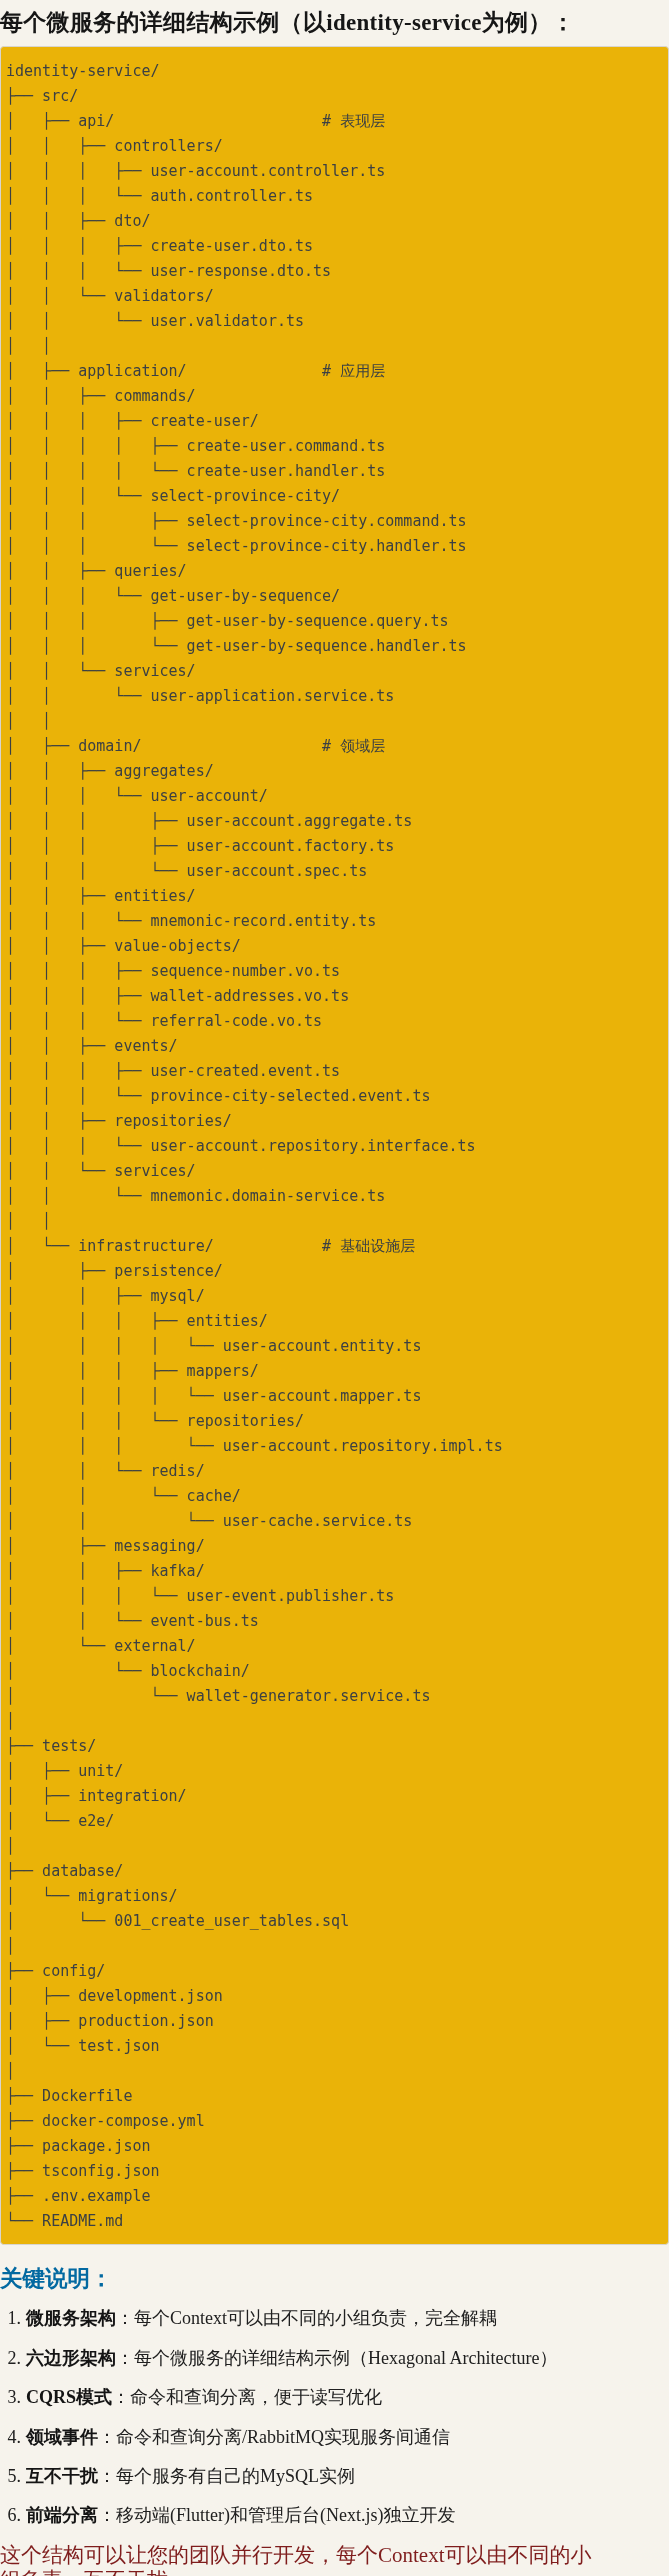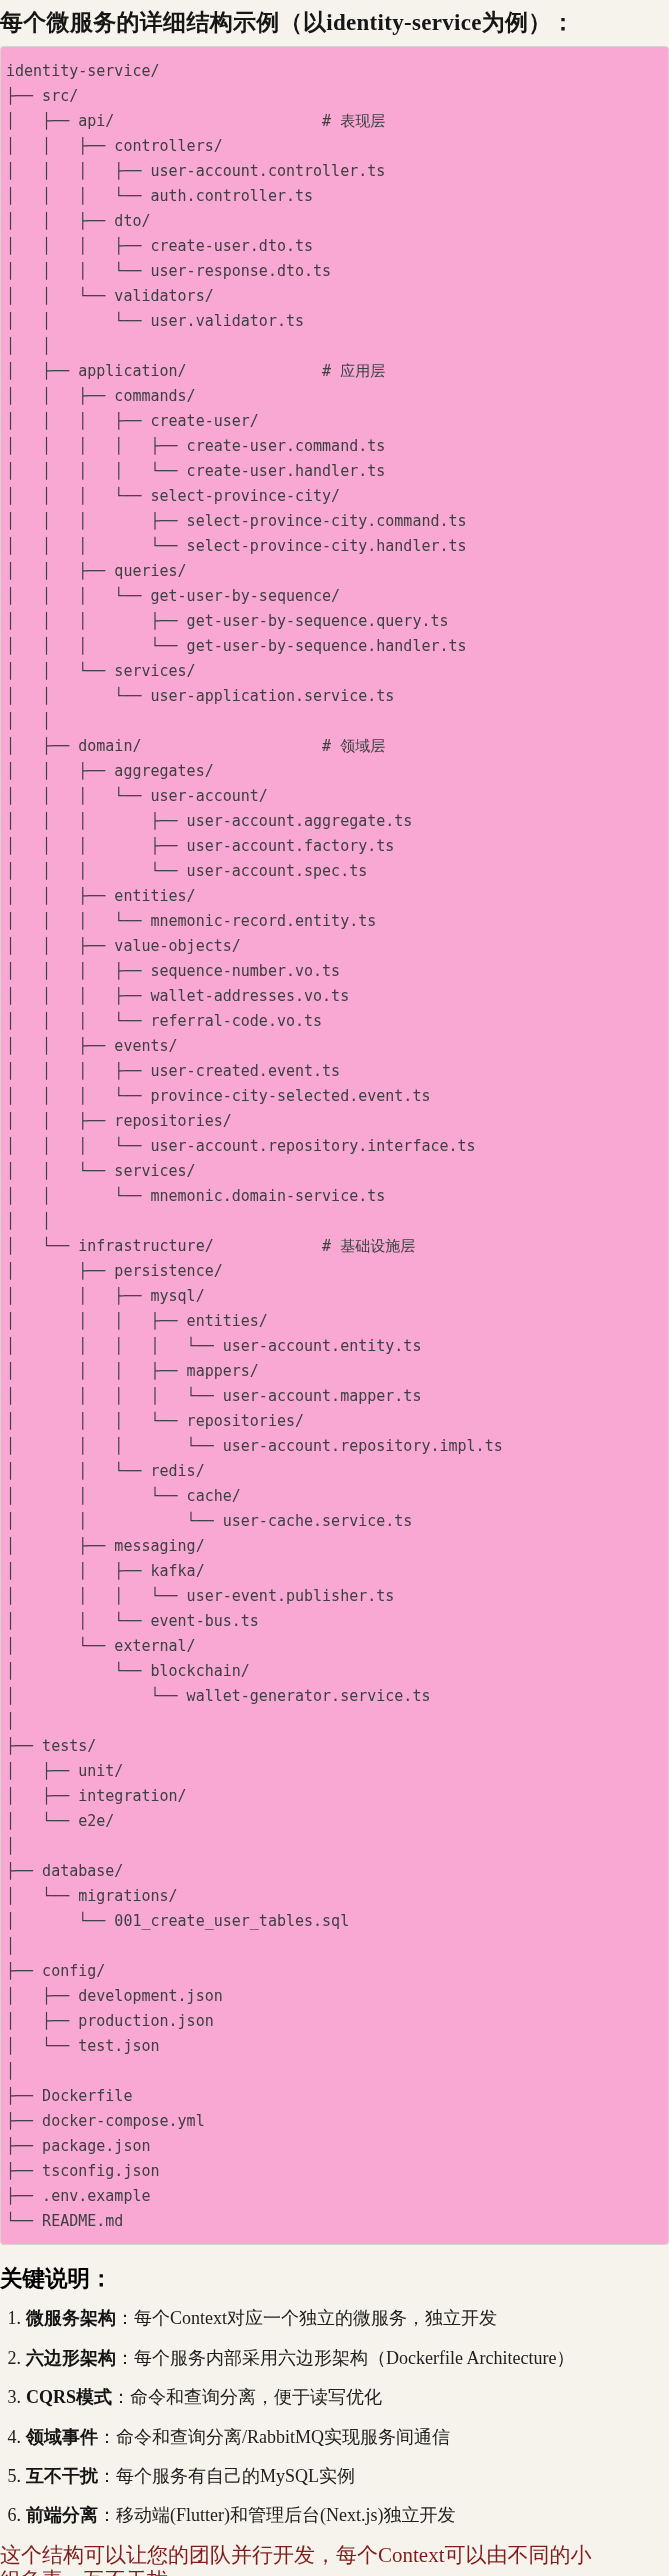--- a/index.html
+++ b/index.html
@@ -22,40 +22,40 @@
     font-size: 23px;
     line-height: 27.5px;
     font-weight: 700;
     color: #161616;
     letter-spacing: 0.3px;
   }
   pre.code-block {
     box-sizing: border-box;
     margin: 0;
     width: 669px;
-    background: #f9a8d4;
+    background: #eab308;
     border: 0.6px solid #d8d5cf;
     border-radius: 3.8px;
     padding: 11.3px 10px 10.6px 5px;
     font-family: "DejaVu Sans Mono", "Liberation Mono", monospace;
     font-size: 15px;
     line-height: 25px;
     color: #3c4043;
     overflow: hidden;
   }
   .tree-line {
     white-space: pre;
     height: 25px;
   }
   h2.section-heading {
     margin: 20px 0 13.8px 0;
     font-size: 22.5px;
     line-height: 27.5px;
     font-weight: 700;
-    color: #000000;
+    color: #0369a1;
   }
   ol.notes-list {
     list-style: none;
     margin: 0;
     padding: 0;
   }
   li.note-item {
     padding-left: 7.5px;
     margin: 0 0 14.4px 0;
     font-size: 18px;
@@ -83,22 +83,22 @@
 <div class="page">
 
   <h1 class="doc-title">每个微服务的详细结构示例（以identity-service为例）：</h1>
 
   <pre class="code-block"><div class="tree-line">identity-service/</div><div class="tree-line">├── src/</div><div class="tree-line">│   ├── api/                       # 表现层</div><div class="tree-line">│   │   ├── controllers/</div><div class="tree-line">│   │   │   ├── user-account.controller.ts</div><div class="tree-line">│   │   │   └── auth.controller.ts</div><div class="tree-line">│   │   ├── dto/</div><div class="tree-line">│   │   │   ├── create-user.dto.ts</div><div class="tree-line">│   │   │   └── user-response.dto.ts</div><div class="tree-line">│   │   └── validators/</div><div class="tree-line">│   │       └── user.validator.ts</div><div class="tree-line">│   │</div><div class="tree-line">│   ├── application/               # 应用层</div><div class="tree-line">│   │   ├── commands/</div><div class="tree-line">│   │   │   ├── create-user/</div><div class="tree-line">│   │   │   │   ├── create-user.command.ts</div><div class="tree-line">│   │   │   │   └── create-user.handler.ts</div><div class="tree-line">│   │   │   └── select-province-city/</div><div class="tree-line">│   │   │       ├── select-province-city.command.ts</div><div class="tree-line">│   │   │       └── select-province-city.handler.ts</div><div class="tree-line">│   │   ├── queries/</div><div class="tree-line">│   │   │   └── get-user-by-sequence/</div><div class="tree-line">│   │   │       ├── get-user-by-sequence.query.ts</div><div class="tree-line">│   │   │       └── get-user-by-sequence.handler.ts</div><div class="tree-line">│   │   └── services/</div><div class="tree-line">│   │       └── user-application.service.ts</div><div class="tree-line">│   │</div><div class="tree-line">│   ├── domain/                    # 领域层</div><div class="tree-line">│   │   ├── aggregates/</div><div class="tree-line">│   │   │   └── user-account/</div><div class="tree-line">│   │   │       ├── user-account.aggregate.ts</div><div class="tree-line">│   │   │       ├── user-account.factory.ts</div><div class="tree-line">│   │   │       └── user-account.spec.ts</div><div class="tree-line">│   │   ├── entities/</div><div class="tree-line">│   │   │   └── mnemonic-record.entity.ts</div><div class="tree-line">│   │   ├── value-objects/</div><div class="tree-line">│   │   │   ├── sequence-number.vo.ts</div><div class="tree-line">│   │   │   ├── wallet-addresses.vo.ts</div><div class="tree-line">│   │   │   └── referral-code.vo.ts</div><div class="tree-line">│   │   ├── events/</div><div class="tree-line">│   │   │   ├── user-created.event.ts</div><div class="tree-line">│   │   │   └── province-city-selected.event.ts</div><div class="tree-line">│   │   ├── repositories/</div><div class="tree-line">│   │   │   └── user-account.repository.interface.ts</div><div class="tree-line">│   │   └── services/</div><div class="tree-line">│   │       └── mnemonic.domain-service.ts</div><div class="tree-line">│   │</div><div class="tree-line">│   └── infrastructure/            # 基础设施层</div><div class="tree-line">│       ├── persistence/</div><div class="tree-line">│       │   ├── mysql/</div><div class="tree-line">│       │   │   ├── entities/</div><div class="tree-line">│       │   │   │   └── user-account.entity.ts</div><div class="tree-line">│       │   │   ├── mappers/</div><div class="tree-line">│       │   │   │   └── user-account.mapper.ts</div><div class="tree-line">│       │   │   └── repositories/</div><div class="tree-line">│       │   │       └── user-account.repository.impl.ts</div><div class="tree-line">│       │   └── redis/</div><div class="tree-line">│       │       └── cache/</div><div class="tree-line">│       │           └── user-cache.service.ts</div><div class="tree-line">│       ├── messaging/</div><div class="tree-line">│       │   ├── kafka/</div><div class="tree-line">│       │   │   └── user-event.publisher.ts</div><div class="tree-line">│       │   └── event-bus.ts</div><div class="tree-line">│       └── external/</div><div class="tree-line">│           └── blockchain/</div><div class="tree-line">│               └── wallet-generator.service.ts</div><div class="tree-line">│</div><div class="tree-line">├── tests/</div><div class="tree-line">│   ├── unit/</div><div class="tree-line">│   ├── integration/</div><div class="tree-line">│   └── e2e/</div><div class="tree-line">│</div><div class="tree-line">├── database/</div><div class="tree-line">│   └── migrations/</div><div class="tree-line">│       └── 001_create_user_tables.sql</div><div class="tree-line">│</div><div class="tree-line">├── config/</div><div class="tree-line">│   ├── development.json</div><div class="tree-line">│   ├── production.json</div><div class="tree-line">│   └── test.json</div><div class="tree-line">│</div><div class="tree-line">├── Dockerfile</div><div class="tree-line">├── docker-compose.yml</div><div class="tree-line">├── package.json</div><div class="tree-line">├── tsconfig.json</div><div class="tree-line">├── .env.example</div><div class="tree-line">└── README.md</div></pre>
 
   <h2 class="section-heading">关键说明：</h2>
 
   <ol class="notes-list">
 
-  <li class="note-item"><span class="note-num">1.</span><span class="note-term">微服务架构</span><span class="note-colon">：</span><span class="note-text">每个Context对应一个独立的微服务，独立开发</span></li>
-      <li class="note-item"><span class="note-num">2.</span><span class="note-term">六边形架构</span><span class="note-colon">：</span><span class="note-text">每个服务内部采用六边形架构（Dockerfile Architecture）</span></li>
+  <li class="note-item"><span class="note-num">1.</span><span class="note-term">微服务架构</span><span class="note-colon">：</span><span class="note-text">每个Context可以由不同的小组负责，完全解耦</span></li>
+      <li class="note-item"><span class="note-num">2.</span><span class="note-term">六边形架构</span><span class="note-colon">：</span><span class="note-text">每个微服务的详细结构示例（Hexagonal Architecture）</span></li>
       <li class="note-item"><span class="note-num">3.</span><span class="note-term">CQRS模式</span><span class="note-colon">：</span><span class="note-text">命令和查询分离，便于读写优化</span></li>
       <li class="note-item"><span class="note-num">4.</span><span class="note-term">领域事件</span><span class="note-colon">：</span><span class="note-text">命令和查询分离/RabbitMQ实现服务间通信</span></li>
       <li class="note-item"><span class="note-num">5.</span><span class="note-term">互不干扰</span><span class="note-colon">：</span><span class="note-text">每个服务有自己的MySQL实例</span></li>
       <li class="note-item"><span class="note-num">6.</span><span class="note-term">前端分离</span><span class="note-colon">：</span><span class="note-text">移动端(Flutter)和管理后台(Next.js)独立开发</span></li>
     </ol>
 
   <p class="closing-paragraph">这个结构可以让您的团队并行开发，每个Context可以由不同的小组负责，互不干扰。</p>
 
 </div>
 

